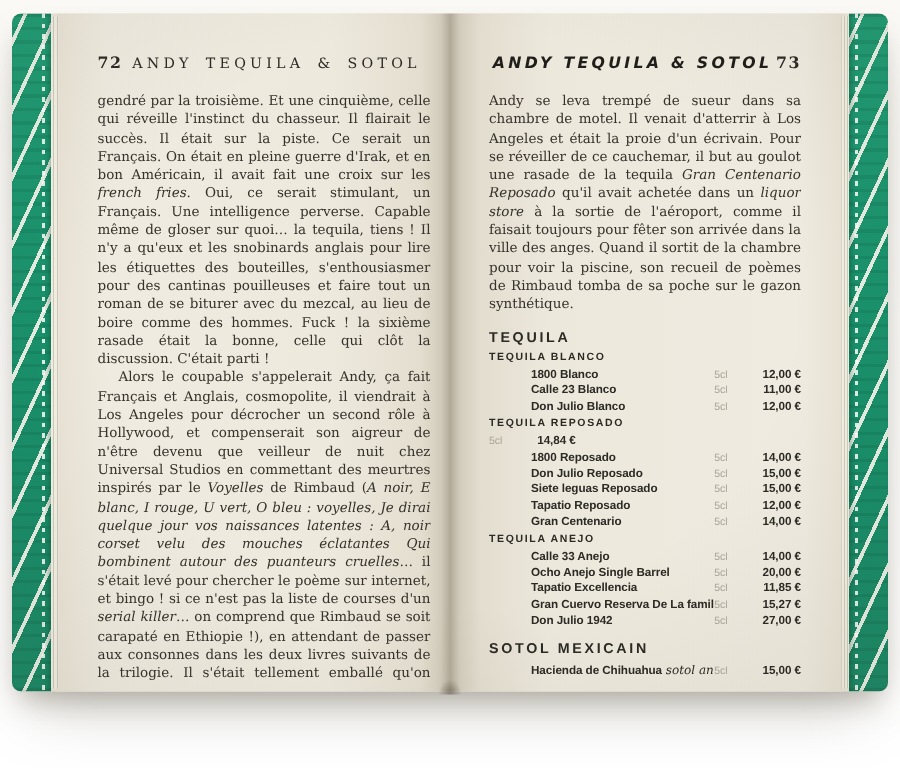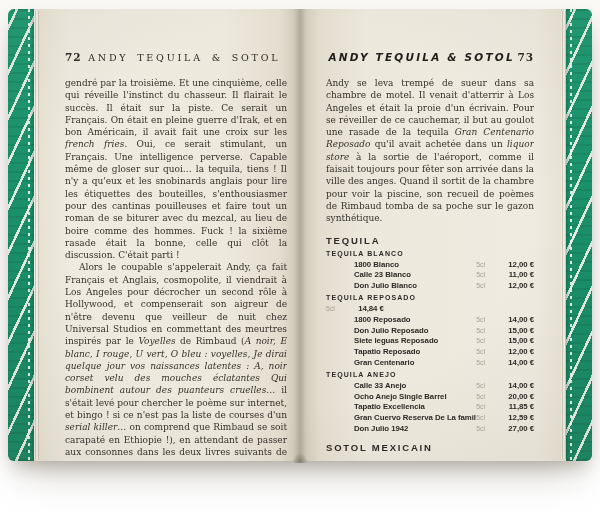--- a/index.html
+++ b/index.html
@@ -40,21 +40,21 @@
     background:linear-gradient(to right,#e9e4d6 0%,#efebe0 12%,#ede9dd 70%,#e2dccd 96%,#d8d1c0 100%);}
   .page-right{left:292px;width:262px;
     background:linear-gradient(to left,#e9e4d6 0%,#efebe0 10%,#ece8dc 75%,#e0dacb 97%,#d6cfbe 100%);}
   .gutter{position:absolute;left:272px;width:40px;top:0;bottom:0;z-index:2;pointer-events:none;
     background:linear-gradient(to right,rgba(95,85,65,0) 0%,rgba(95,85,65,.10) 35%,rgba(70,60,45,.26) 50%,rgba(95,85,65,.10) 65%,rgba(95,85,65,0) 100%);}
   .gutter-notch{position:absolute;left:284px;bottom:-2px;width:16px;height:10px;z-index:3;pointer-events:none;
     background:radial-gradient(ellipse at 50% 100%,rgba(60,50,35,.45) 0%,rgba(60,50,35,0) 70%);}
   .vignette{position:absolute;inset:0;z-index:4;pointer-events:none;border-radius:6px;
     background:radial-gradient(ellipse at 50% 45%,rgba(0,0,0,0) 55%,rgba(110,100,80,.10) 100%);}
   
-  .content{position:absolute;top:16px;bottom:0;z-index:5;color:#35312b;}
+  .content{position:absolute;top:1px;bottom:0;z-index:5;color:#35312b;}
   .content-left{left:57px;width:222px;}
   .content-right{left:318px;width:208px;}
   .header-row{position:absolute;top:26px;left:0;right:0;height:14px;display:flex;align-items:baseline;}
   .pageno{font-size:10.5px;font-weight:bold;letter-spacing:1px;color:#2e2b26;}
   .running-left{flex:1;text-align:center;font-size:9.5px;letter-spacing:2.8px;word-spacing:3px;color:#2e2b26;}
   .running-right{flex:1;text-align:center;font-family:"DejaVu Sans","Liberation Sans",sans-serif;
     font-weight:bold;font-style:italic;font-size:10.5px;letter-spacing:2.2px;color:#201e1a;}
   .bodytext{position:absolute;top:52px;left:0;right:0;bottom:4px;overflow:hidden;
     font-size:9px;line-height:12.3px;text-align:justify;color:#36322b;}
   .bodytext p{margin:0;}
@@ -166,21 +166,21 @@
             <span class="mi-price">20,00 €</span>
           </div>
           <div class="menu-item">
             <span class="mi-name">Tapatio Excellencia</span>
             <span class="mi-vol">5cl</span>
             <span class="mi-price">11,85 €</span>
           </div>
           <div class="menu-item">
             <span class="mi-name">Gran Cuervo Reserva De La familia</span>
             <span class="mi-vol">5cl</span>
-            <span class="mi-price">12,59 €</span>
+            <span class="mi-price">15,27 €</span>
           </div>
           <div class="menu-item">
             <span class="mi-name">Don Julio 1942</span>
             <span class="mi-vol">5cl</span>
             <span class="mi-price">27,00 €</span>
           </div>
           <div class="menu-title">SOTOL MEXICAIN</div>
           <div class="menu-item">
             <span class="mi-name">Hacienda de Chihuahua<i class="mi-detail"> sotol anejo</i></span>
             <span class="mi-vol">5cl</span>

